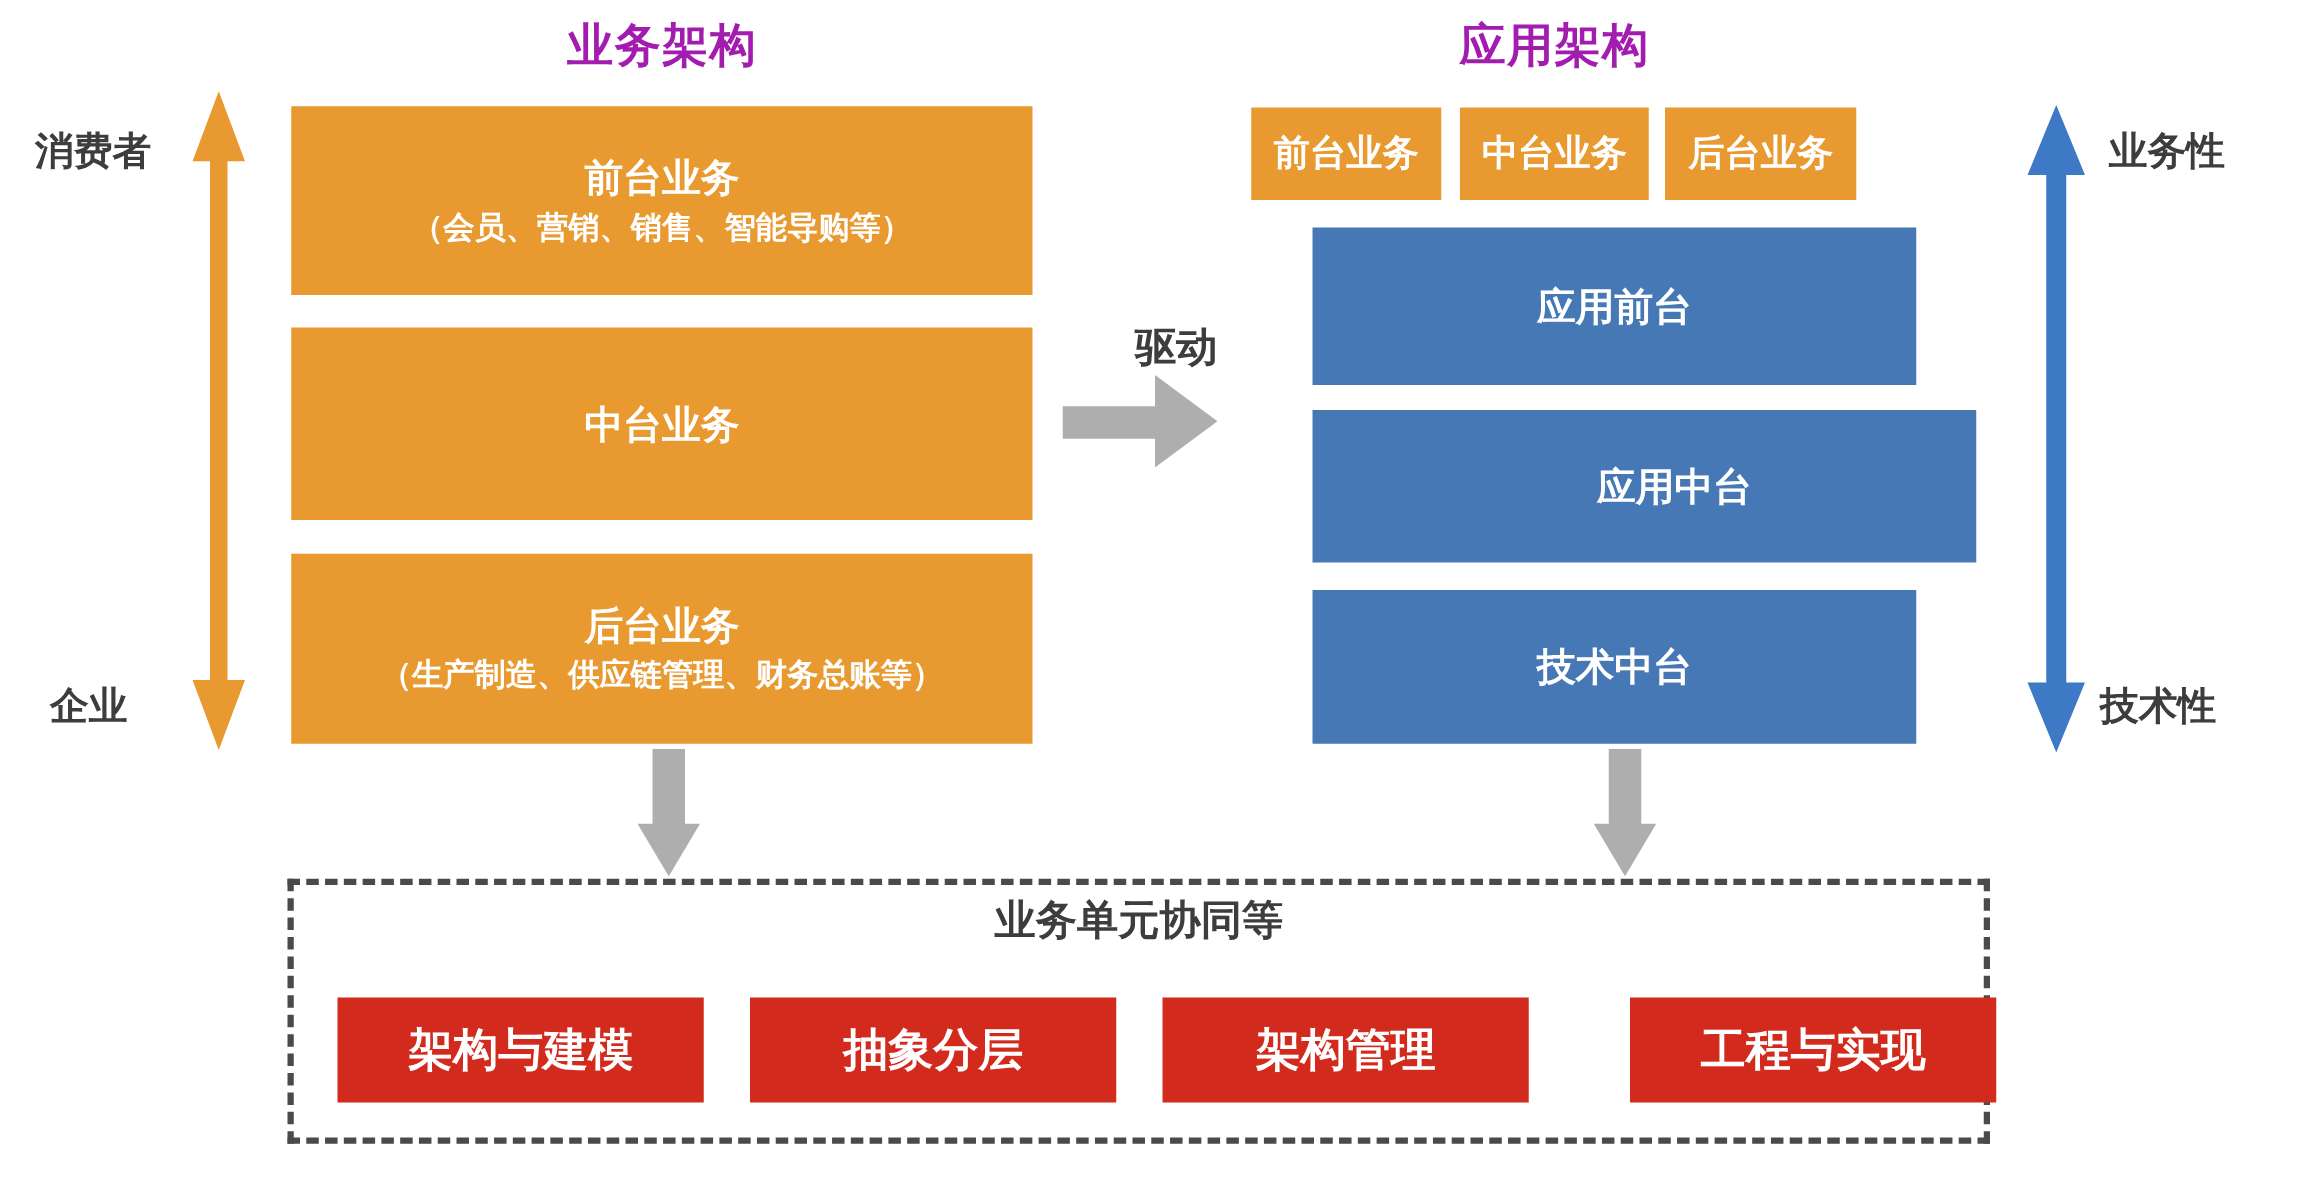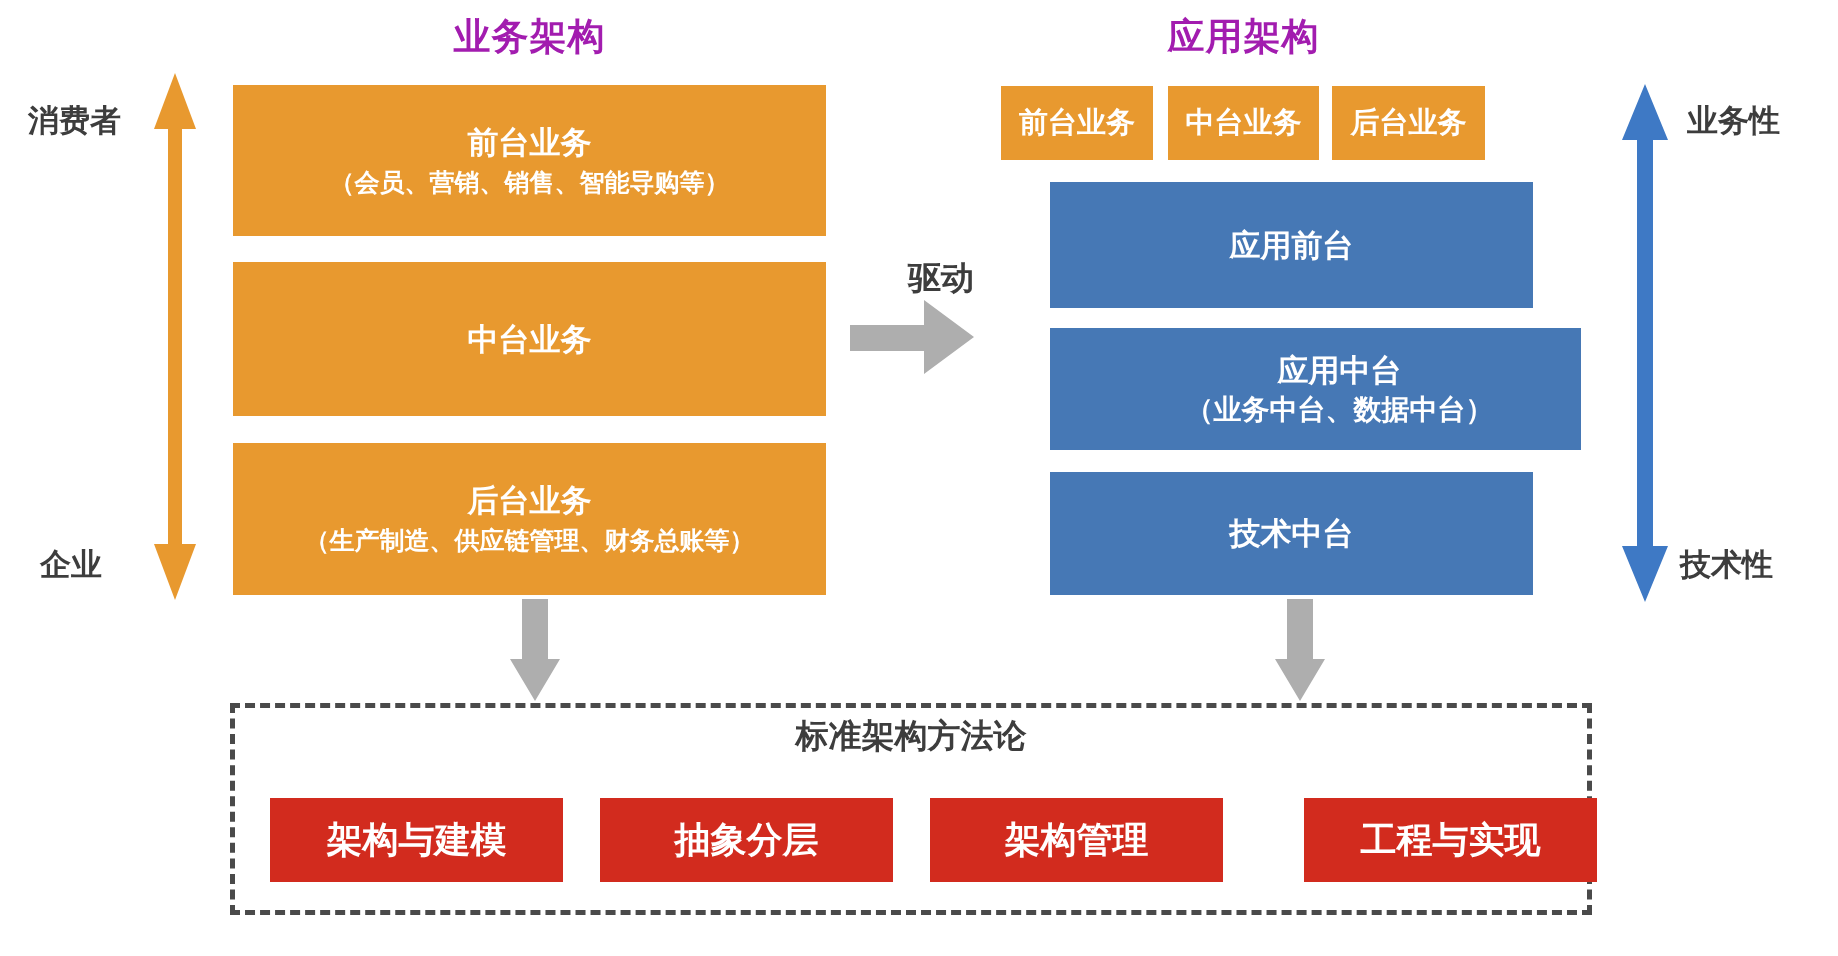--- a/index.html
+++ b/index.html
@@ -91,39 +91,38 @@
 <div class="abs chip" style="left:1001px;width:152px;">前台业务</div>
 <div class="abs chip" style="left:1168px;width:151px;">中台业务</div>
 <div class="abs chip" style="left:1332px;width:153px;">后台业务</div>
 
 <div class="abs app-box" style="top:182px;height:126px;">
   <div class="box-title">应用前台</div>
 
 </div>
 <div class="abs app-box" style="top:328px;height:122px;padding-left:48px;">
   <div class="box-title">应用中台</div>
-  <div class="box-sub">（业务中台、数据中台）</div>
 </div>
 <div class="abs app-box" style="top:472px;height:123px;">
   <div class="box-title">技术中台</div>
 
 </div>
 
 <svg class="abs" style="left:1620px;top:84px;" width="50" height="518" viewBox="0 0 50 518">
   <polygon points="25,0 48,56 33,56 33,462 48,462 25,518 2,462 17,462 17,56 2,56" fill="#3E79C5"></polygon>
 </svg>
 <div class="abs axis-label" style="left:1687px;top:100px;">业务性</div>
 <div class="abs axis-label" style="left:1680px;top:544px;">技术性</div>
 
 <svg class="abs" style="left:497px;top:599px;" width="76" height="102" viewBox="0 0 76 102">
   <polygon points="25,0 51,0 51,60 63,60 38,102 13,60 25,60" fill="#AEAEAE"></polygon>
 </svg>
 <svg class="abs" style="left:1262px;top:599px;" width="76" height="102" viewBox="0 0 76 102">
   <polygon points="25,0 51,0 51,60 63,60 38,102 13,60 25,60" fill="#AEAEAE"></polygon>
 </svg>
 
 <div class="abs methodology"></div>
-<div class="abs methodology-title">标准架构方法论</div>
+<div class="abs methodology-title">业务单元协同等</div>
 
 <div class="abs method-box" style="left:270px;">架构与建模</div>
 <div class="abs method-box" style="left:600px;">抽象分层</div>
 <div class="abs method-box" style="left:930px;">架构管理</div>
 <div class="abs method-box" style="left:1260px;margin-left:44px;">工程与实现</div>
 
 </body></html>

